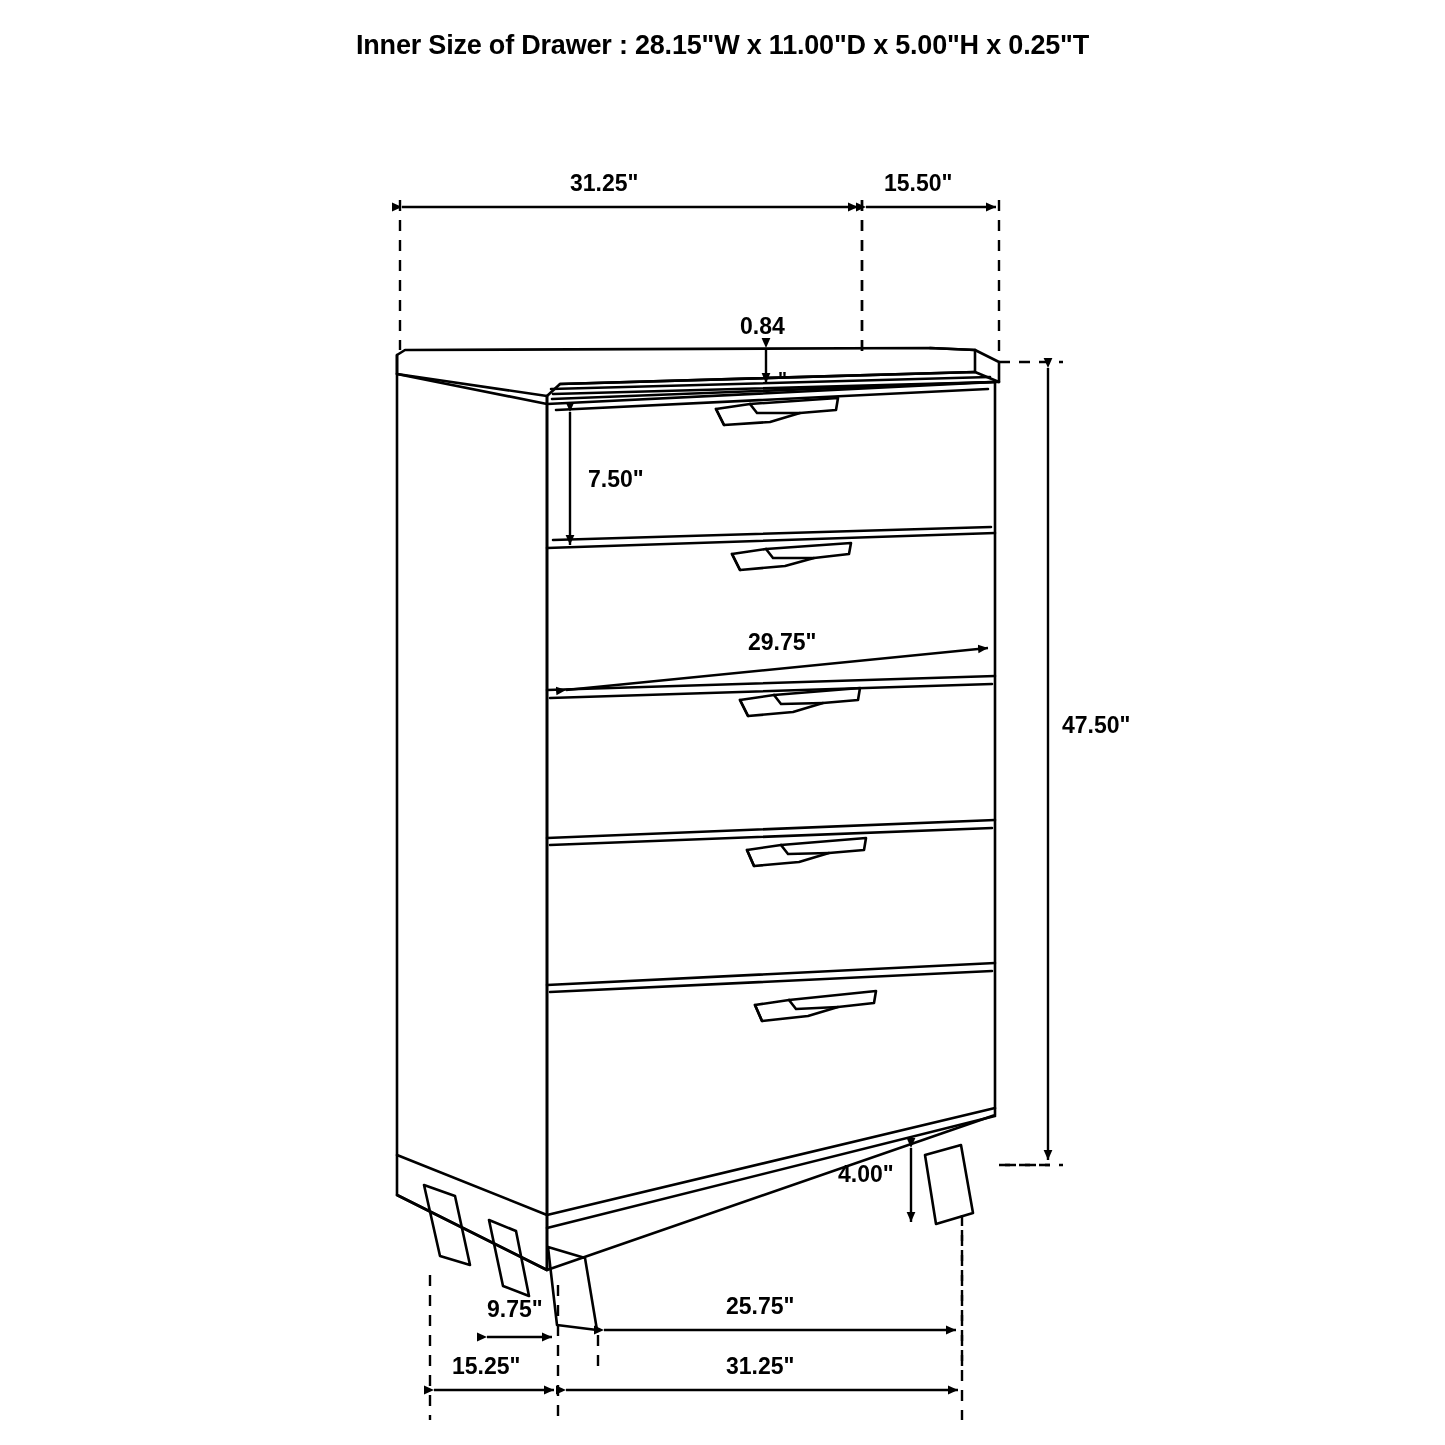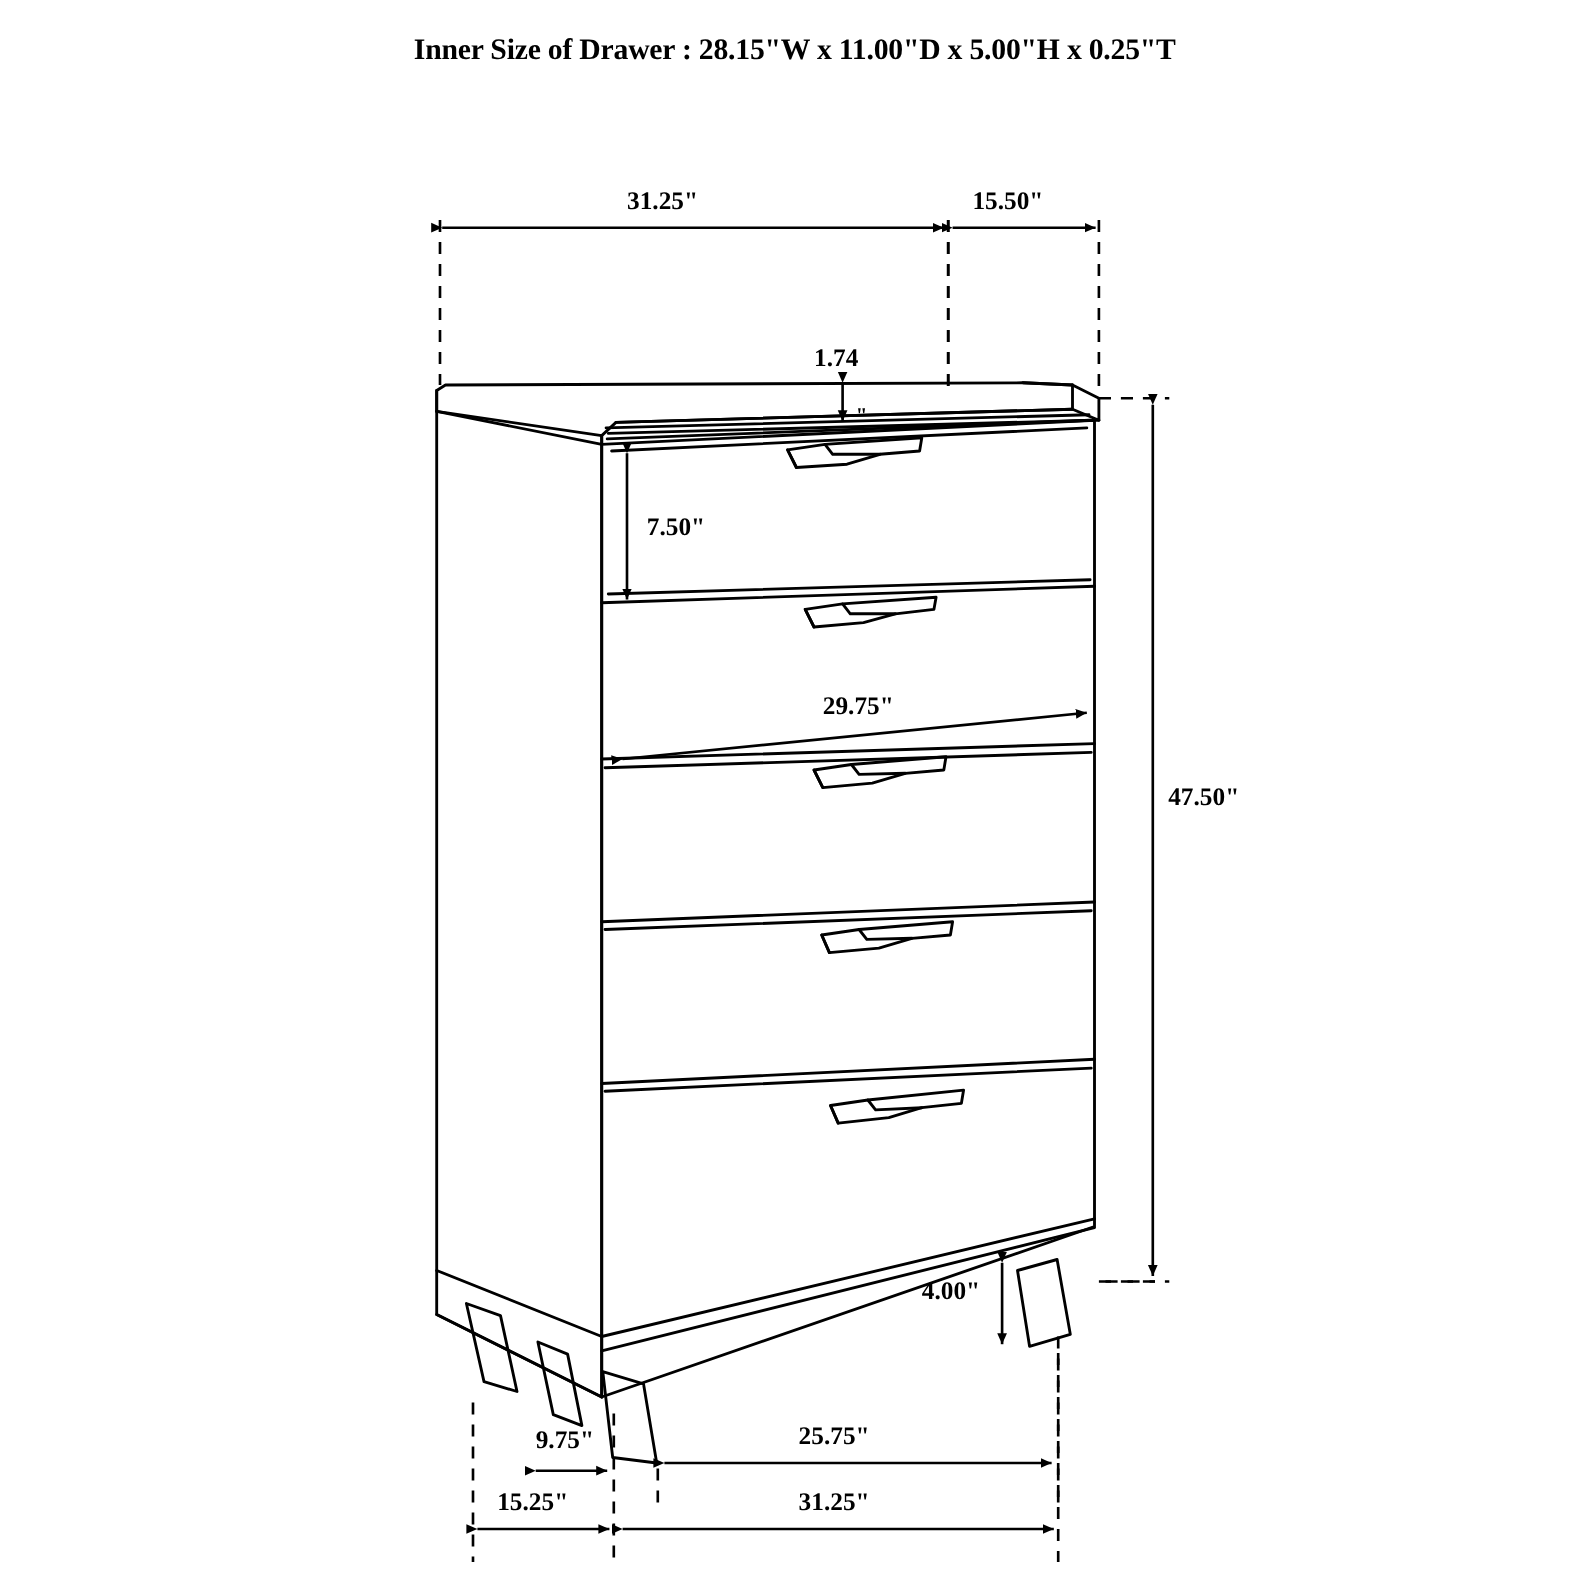--- a/index.html
+++ b/index.html
@@ -14,21 +14,20 @@
     color: #000000;
     position: relative;
     overflow: hidden;
   }
   #diagram-root {
     position: absolute;
     left: 0;
     top: 0;
     width: 1156px;
     height: 1445px;
-    font-family: Liberation Serif, serif;
   }
   .title {
     position: absolute;
     left: 0;
     top: 30px;
     width: 1445px;
     text-align: center;
     font-size: 27px;
     font-weight: bold;
     letter-spacing: -0.2px;
@@ -170,21 +169,21 @@
       <path d="M434,1390 L554,1390" marker-start="url(#arrH)" marker-end="url(#arrH)"></path>
 
       <path d="M566,1390 L958,1390" marker-start="url(#arrH)" marker-end="url(#arrH)"></path>
     </g>
   </svg>
 
   <div class="dim-label" style="left:570px; top:170px;">31.25"</div>
 
   <div class="dim-label" style="left:884px; top:170px;">15.50"</div>
 
-  <div class="dim-label" style="left:740px; top:313px;">1.74</div>
+  <div class="dim-label" style="left:740px; top:313px;">0.84</div>
 
   <div class="dim-label" style="left:778px; top:368px; font-size:19px;">"</div>
 
   <div class="dim-label" style="left:588px; top:466px;">7.50"</div>
 
   <div class="dim-label" style="left:748px; top:629px;">29.75"</div>
 
   <div class="dim-label" style="left:1062px; top:712px;">47.50"</div>
 
   <div class="dim-label" style="left:838px; top:1161px;">4.00"</div>

